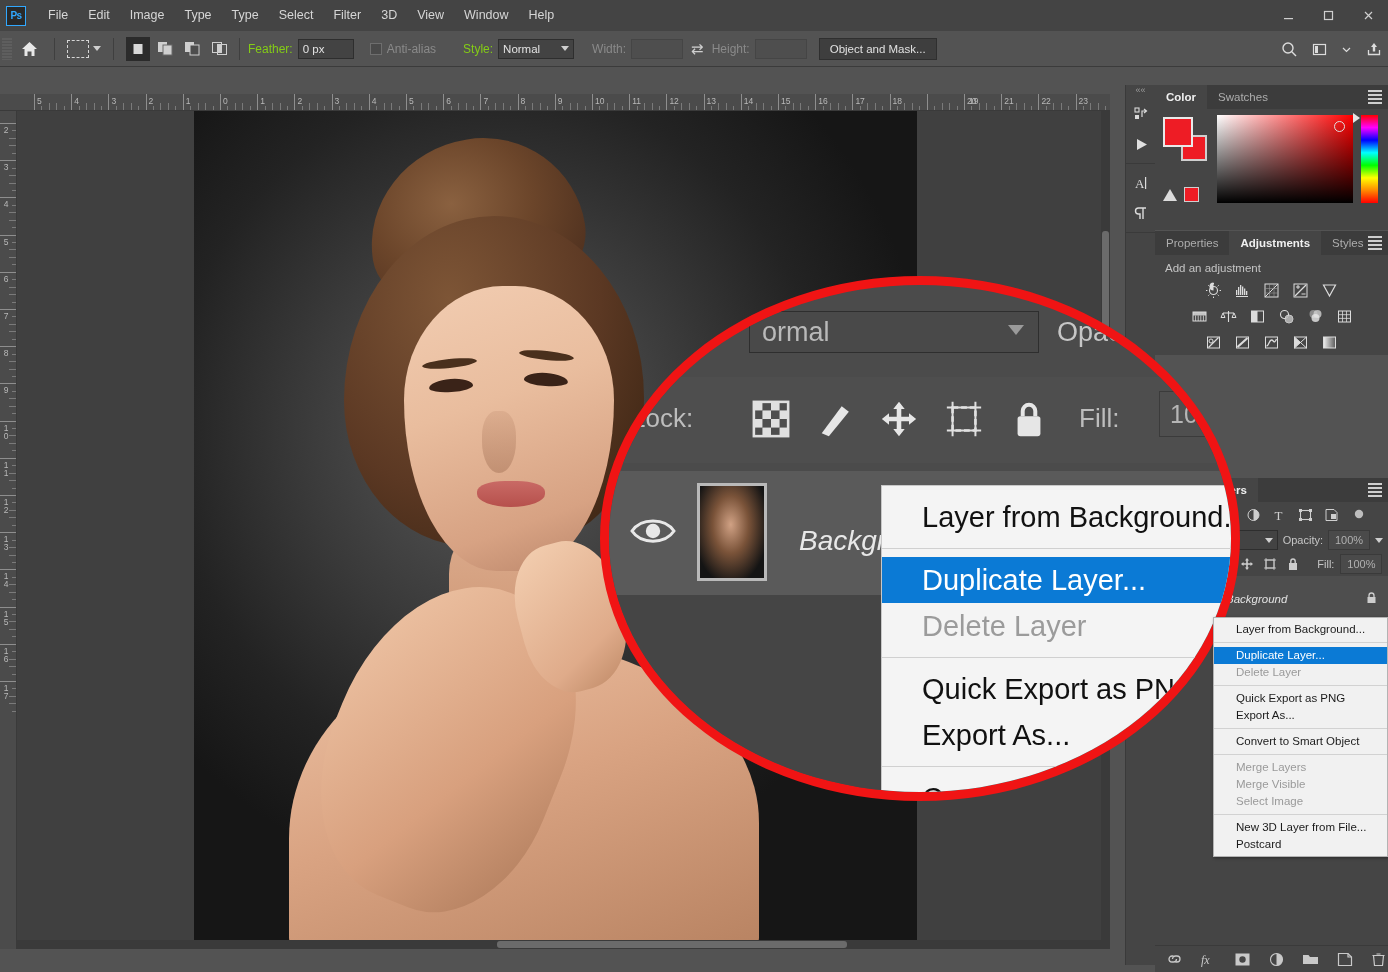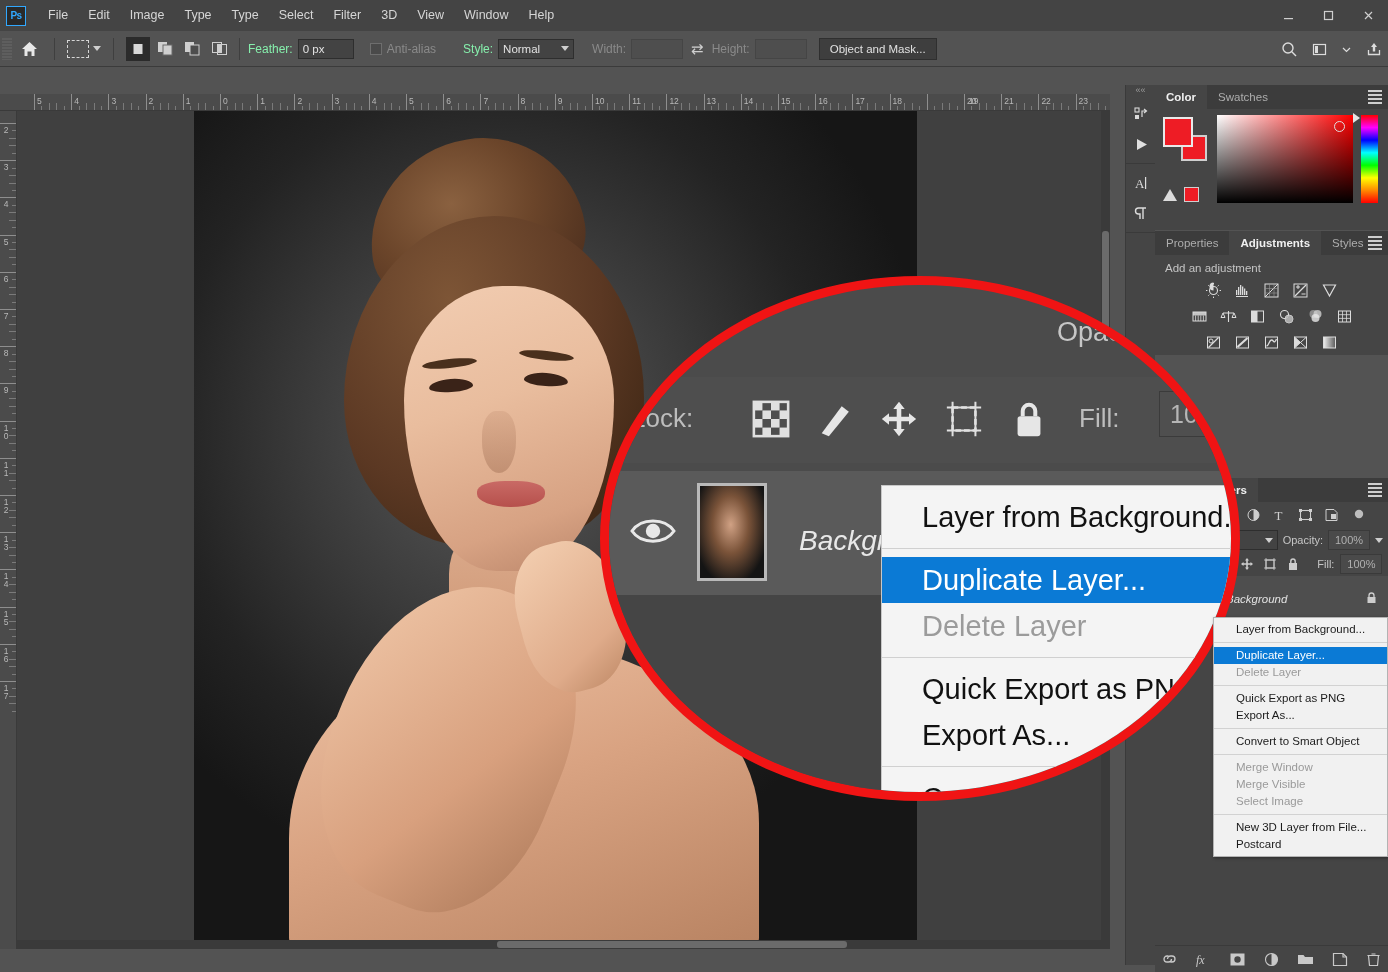--- a/index.html
+++ b/index.html
@@ -44,21 +44,21 @@
   .homebtn { width:34px;height:34px;display:flex;align-items:center;justify-content:center;color:#e8e8e8;}
   .vsep { width:1px; height:22px; background:#3f3f3f; margin:0 8px; }
   .tool-preset {
     display:flex;align-items:center; gap:4px; padding:0 4px;
   }
   .marquee-ico { width:22px;height:18px;border:1px dashed #d6d6d6; }
   .caret { width:0;height:0;border-left:4px solid transparent;border-right:4px solid transparent;border-top:5px solid #cfcfcf;}
   .selmode { display:flex; gap:3px; margin-left:4px;}
   .selmode .sm { width:24px;height:24px; display:flex;align-items:center;justify-content:center;}
   .selmode .sm.active { background:#2b2b2b; }
-  .lbl { color:#86efac; font-size:12px; margin-right:5px; white-space:nowrap;}
+  .lbl { color:#84cc16; font-size:12px; margin-right:5px; white-space:nowrap;}
   .lbl.dim { color:#8a8a8a; }
   .field {
     background:#434343; border:1px solid #2e2e2e; color:#e2e2e2;
     height:20px; line-height:18px; padding:0 4px; font-size:11.5px;
   }
   .field.dim { color:#7d7d7d; background:#4e4e4e; border-color:#454545;}
   .checkbox { width:12px;height:12px;border:1px solid #6e6e6e; background:#4a4a4a; margin-right:5px;}
   .selectbox {
     background:#434343;border:1px solid #2e2e2e;color:#e2e2e2;height:20px;
     display:flex;align-items:center;justify-content:space-between;padding:0 4px;font-size:11.5px;
@@ -206,21 +206,21 @@
   .blendsel { flex:1; height:20px; background:#434343;border:1px solid #2e2e2e;
     display:flex;align-items:center;justify-content:space-between;padding:0 4px; color:#d6d6d6; font-size:11px;}
   .lp-lock { display:flex; align-items:center; height:24px; padding:0 5px; gap:6px; }
   .lp-lock .li { width:17px;height:17px;display:flex;align-items:center;justify-content:center;color:#cdcdcd;}
   .layerrow { display:flex; align-items:center; height:46px; background:#4e4e4e; border-bottom:1px solid #3c3c3c; }
   .layerrow .eye { width:26px; display:flex;align-items:center;justify-content:center; color:#dcdcdc;}
   .thumb-lay { width:36px;height:38px; border:1px solid #2a2a2a;
     background:radial-gradient(ellipse at 45% 40%, #c79a7c 0%, #6d4a33 40%, #1a1a1a 80%);}
   .layername { flex:1; padding-left:9px; font-size:11.5px; color:#e2e2e2; font-style:italic;}
   .lp-bottom { position:absolute; left:0; bottom:0; width:233px; height:27px; background:#454545;
-    border-top:1px solid #3a3a3a; display:flex; align-items:center; justify-content:center; gap:15px; }
+    border-top:1px solid #3a3a3a; display:flex; align-items:center; justify-content:flex-end; gap:15px; }
   .lp-bottom .bi { width:19px;height:19px;display:flex;align-items:center;justify-content:center;color:#c9c9c9;}
 
   
   .ctxmenu {
     position:absolute; left:1213px; top:617px; width:175px;
     background:#f1f1f1; border:1px solid #b3b3b3; color:#1b1b1b;
     font-size:11.5px; box-shadow:1px 1px 3px rgba(0,0,0,.4); z-index:40;
     padding:3px 0;
   }
   .ctxmenu .mi { height:17px; line-height:17px; padding:0 0 0 22px; white-space:nowrap; }
@@ -1053,31 +1053,35 @@
       <div class="mi">Layer from Background...</div>
       <div class="sep"></div>
       <div class="mi sel">Duplicate Layer...</div>
       <div class="mi disabled">Delete Layer</div>
       <div class="sep"></div>
       <div class="mi">Quick Export as PNG</div>
       <div class="mi">Export As...</div>
       <div class="sep"></div>
       <div class="mi">Convert to Smart Object</div>
       <div class="sep"></div>
-      <div class="mi disabled">Merge Window</div>
+      <div class="mi disabled">Merge Layers</div>
       <div class="mi disabled">Merge Visible</div>
       <div class="mi disabled">Select Image</div>
       <div class="sep"></div>
       <div class="mi">New 3D Layer from File...</div>
       <div class="mi">Postcard</div>
     </div>
 
   <div class="loupe">
     <div class="loupe-inner">
 
+      <div class="lz-blend">
+        <span>ormal</span>
+        <span class="cv"></span>
+      </div>
       <div class="lz-opacity">Opacity:</div>
 
       <div class="lz-lockrow"></div>
       <div class="lz-lock-lbl">Lock:</div>
 
       <div class="lz-lock-ico" style="left:140px">
         <svg width="40" height="40" viewBox="0 0 14 14">
             <rect x="1" y="1" width="12" height="12" fill="none" stroke="#e0e0e0" stroke-width=".9"></rect>
             <g fill="#e0e0e0">
               <rect x="1" y="1" width="3" height="3"></rect>

